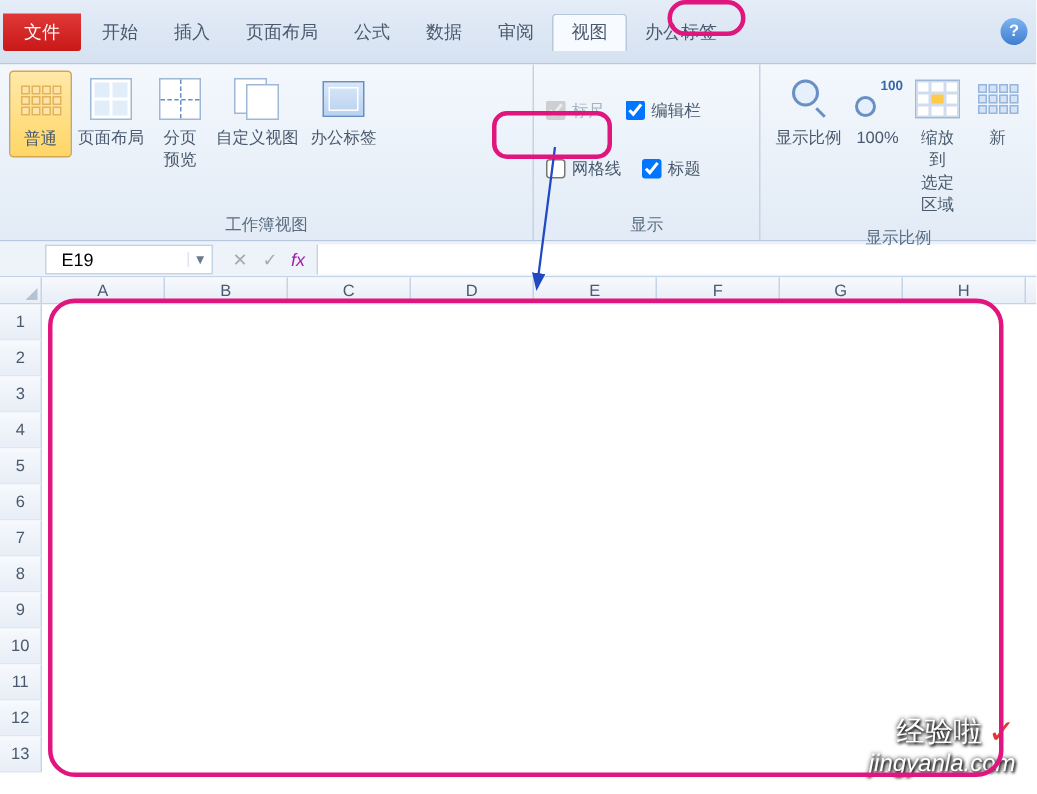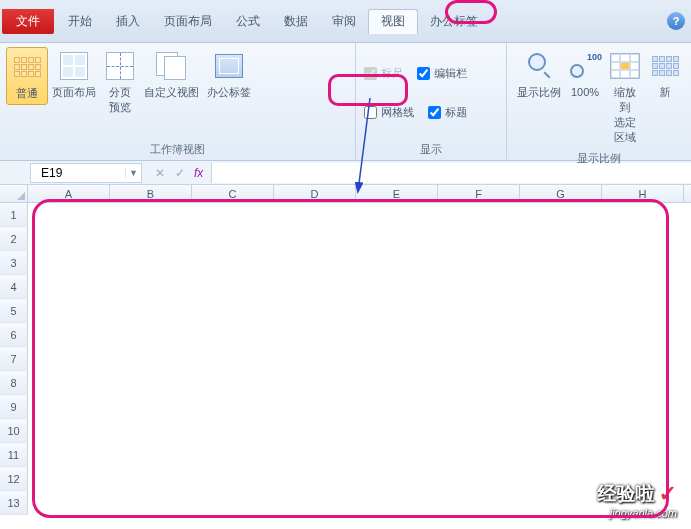--- a/index.html
+++ b/index.html
@@ -51,23 +51,23 @@
     .hl { position: absolute; border: 3px solid #e0157e; border-radius: 14px; pointer-events: none; z-index: 50; }
     .hl-view { top: 0px; left: 445px; width: 52px; height: 24px; }
     .hl-grid { top: 74px; left: 328px; width: 80px; height: 32px; border-radius: 10px; }
     .hl-sheet { top: 199px; left: 32px; width: 637px; height: 319px; border-radius: 18px; }
     
     
     .arrow-svg { position: absolute; top: 96px; left: 350px; z-index: 49; pointer-events: none; }
     
     
     .wm { position: absolute; right: 14px; bottom: 10px; text-align: right; color: #fff; text-shadow: 0 0 3px #000, 1px 1px 2px #000; }
-    .wm .line1 { font-size: 19px; font-weight: bold; display:flex; align-items:flex-start; justify-content:flex-end;}
+    .wm .line1 { font-size: 19px; font-weight: normal; display:flex; align-items:flex-start; justify-content:flex-end;}
     .wm .check { color: #e03838; font-size: 22px; margin-left: 4px; text-shadow: 1px 1px 1px #fff; }
-    .wm .line2 { font-size: 11px; font-style: italic; }
+    .wm .line2 { font-size: 16px; font-style: italic; }
     
     .grid-icon { display: grid; grid-template-columns: repeat(4,6px); grid-template-rows: repeat(3,6px); gap:1px; }
     .grid-icon span { background:#d4e3f5; border:1px solid #91b3dd;}
     .grid-icon.orange span { background:#ffe3a8; border:1px solid #e2b35a;}
     .pglayout-icon { width:28px; height:28px; border:1px solid #9fb8d6; background:#fff; display:grid; grid-template-columns:1fr 1fr; grid-template-rows:1fr 1fr; gap:2px; padding:2px;}
     .pglayout-icon span{background:#e2edfa;}
     .magnifier { width:26px; height:26px; position:relative;}
     .magnifier .circ { width:18px; height:18px; border:2px solid #6890c4; border-radius:50%; position:absolute; top:0; left:2px; background:#e6f0fc;}
     .magnifier .handle { width:8px; height:2px; background:#6890c4; position:absolute; bottom:3px; right:1px; transform:rotate(45deg);}
     .zoom100 { width:30px; height:24px; position:relative; }

